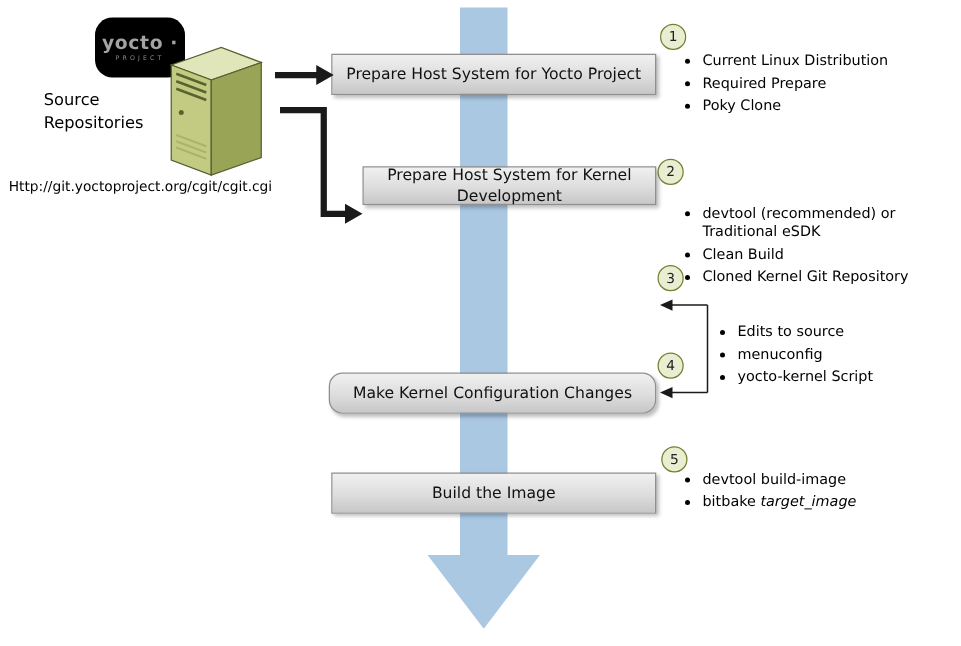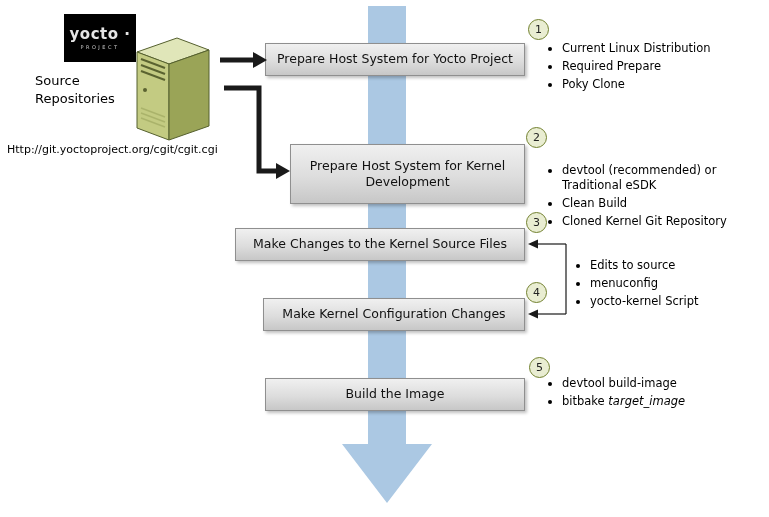--- a/index.html
+++ b/index.html
@@ -2,23 +2,23 @@
 <html><head>
 <meta charset="utf-8">
 <style>
   * { margin:0; padding:0; box-sizing:border-box; }
   html,body { background:#fff; }
   body { font-family:"DejaVu Sans","Liberation Sans",sans-serif; color:#000; }
   .canvas { position:relative; width:769px; height:517px; background:#fff; overflow:hidden; }
   .abs { position:absolute; }
 
   
-  .logo { left:64px; top:14px; width:72px; height:48px; background:#000; color:#e5e5e5;
+  .logo { left:76px; top:14px; width:72px; height:48px; background:#000; color:#a3a3a3;
           display:flex; flex-direction:column; align-items:center; justify-content:center;
-          border-radius:0; z-index:4; }
+          border-radius:14px; z-index:4; }
   .logo-brand { font-size:15px; font-weight:bold; letter-spacing:0.5px; line-height:1.1; }
   .logo-sub { font-size:5px; letter-spacing:2.5px; opacity:.85; margin-top:2px; }
 
   
   .src-label { left:35px; top:72px; font-size:13px; font-weight:normal; line-height:1.4;
                white-space:pre-line; z-index:4; }
   .src-url { left:7px; top:143px; font-size:11px; z-index:4; }
   .server { left:133px; top:34px; z-index:4; }
 
   
@@ -69,23 +69,22 @@
     <line x1="8" y1="74" x2="32" y2="83" stroke="#aab36b" stroke-width="1.5"></line>
     <line x1="8" y1="79" x2="32" y2="88" stroke="#aab36b" stroke-width="1.5"></line>
     <line x1="8" y1="84" x2="32" y2="93" stroke="#aab36b" stroke-width="1.5"></line>
   </svg>
 
   <div class="abs src-label">Source
 Repositories</div>
   <div class="abs src-url">Http://git.yoctoproject.org/cgit/cgit.cgi</div>
 
   <div class="step-box one-line" style="left:265px; top:43px; width:260px; height:33px;text-align:center;">Prepare Host System for Yocto Project</div>
-  <div class="step-box" style="left:290px; top:144px; width:235px; height:60px;">Prepare Host System for Kernel Development</div>
-  <div class="step-box one-line" style="left:235px; top:228px; width:290px; height:33px;">Make Changes to the Kernel Source Files</div>
-  <div class="step-box one-line" style="left:263px; top:298px; width:262px; height:33px;">Make Kernel Configuration Changes</div>
+  <div class="step-box" style="left:290px; top:133px; width:235px; height:31px;">Prepare Host System for Kernel Development</div>
+  <div class="step-box one-line" style="left:263px; top:298px; width:262px; height:33px;border-radius:11px;">Make Kernel Configuration Changes</div>
   <div class="step-box one-line" style="left:265px; top:378px; width:260px; height:33px;">Build the Image</div>
 
   <div class="num-circle" style="left:528px; top:19px;">1</div>
   <div class="num-circle" style="left:526px; top:127px;">2</div>
   <div class="num-circle" style="left:526px; top:212px;">3</div>
   <div class="num-circle" style="left:526px; top:282px;">4</div>
   <div class="num-circle" style="left:529px; top:357px;">5</div>
 
   <ul class="bullets" style="left:549px; top:41px; width:210px;">
     <li>Current Linux Distribution</li>

